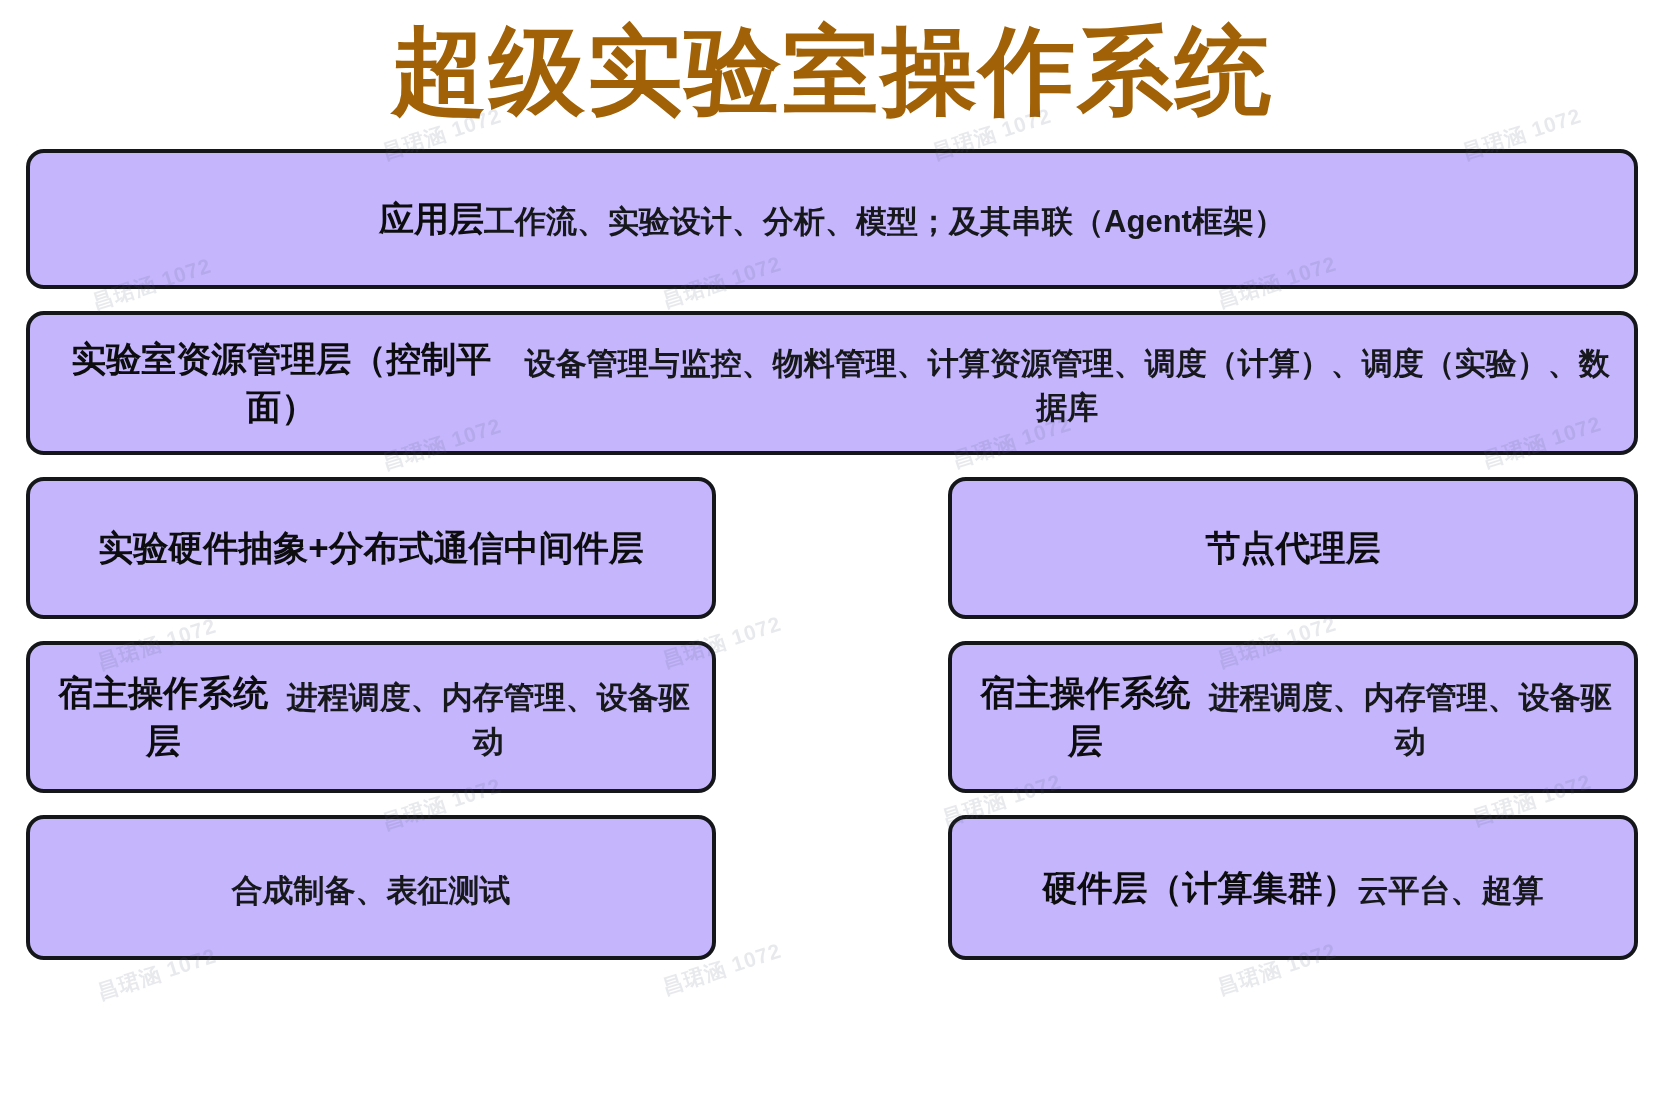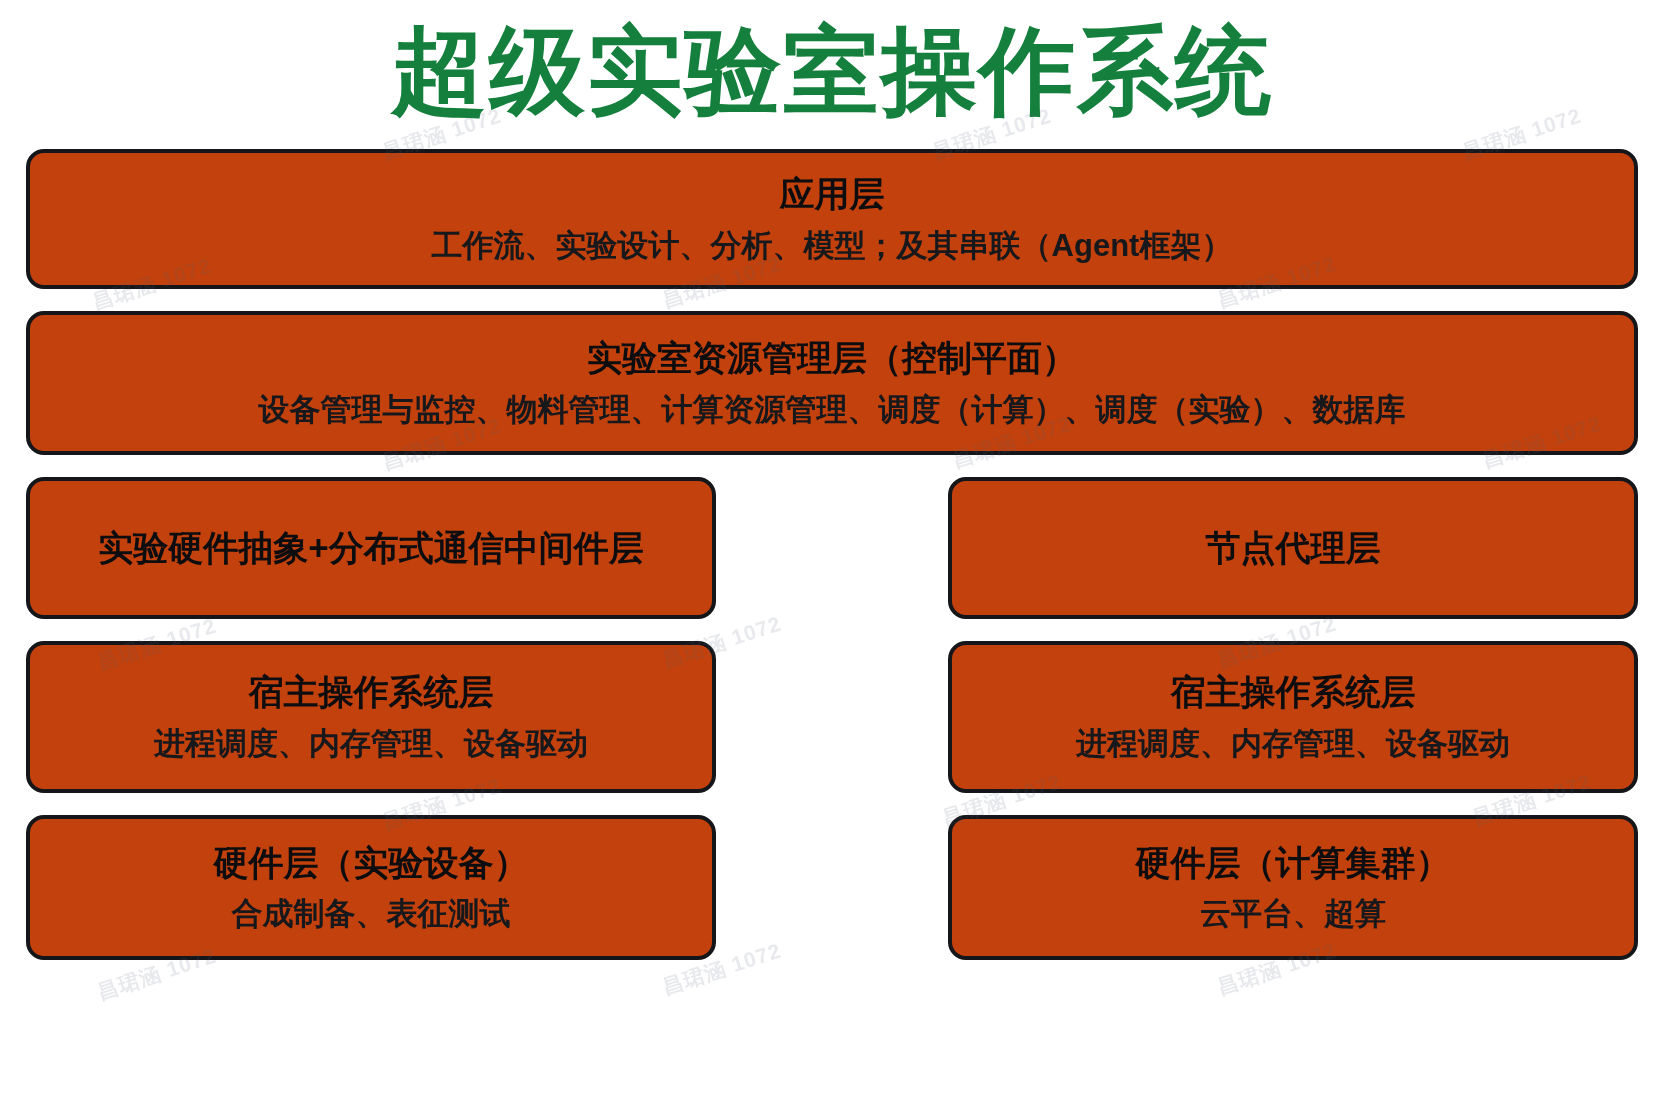--- a/index.html
+++ b/index.html
@@ -23,32 +23,31 @@
     box-sizing: border-box;
     padding: 8px 26px 0 26px;
   }
 
   .title {
     text-align: center;
     font-size: 96px;
     line-height: 1.32;
     font-weight: 700;
     letter-spacing: 2px;
-    color: #15803d;
+    color: #a16207;
     margin: 0 0 14px 0;
     white-space: nowrap;
   }
 
   .box {
-    background: #c2410c;
+    background: #c4b5fd;
     border: 4px solid #15161a;
     border-radius: 18px;
     box-sizing: border-box;
     display: flex;
-    flex-direction: column;
     align-items: center;
     justify-content: center;
     text-align: center;
     padding: 10px 16px;
   }
 
   .box .head {
     font-size: 35px;
     font-weight: 700;
     line-height: 1.35;
@@ -132,21 +131,20 @@
       <div class="sub">进程调度、内存管理、设备驱动</div>
     </div>
     <div class="box col-box">
       <div class="head">宿主操作系统层</div>
       <div class="sub">进程调度、内存管理、设备驱动</div>
     </div>
   </div>
 
   <div class="two-col hw">
     <div class="box col-box">
-      <div class="head">硬件层（实验设备）</div>
       <div class="sub">合成制备、表征测试</div>
     </div>
     <div class="box col-box">
       <div class="head">硬件层（计算集群）</div>
       <div class="sub">云平台、超算</div>
     </div>
   </div>
 
   <div id="watermark-layer">
       <div class="watermark" style="left: 380px; top: 120px;">昌珺涵 1072</div>

